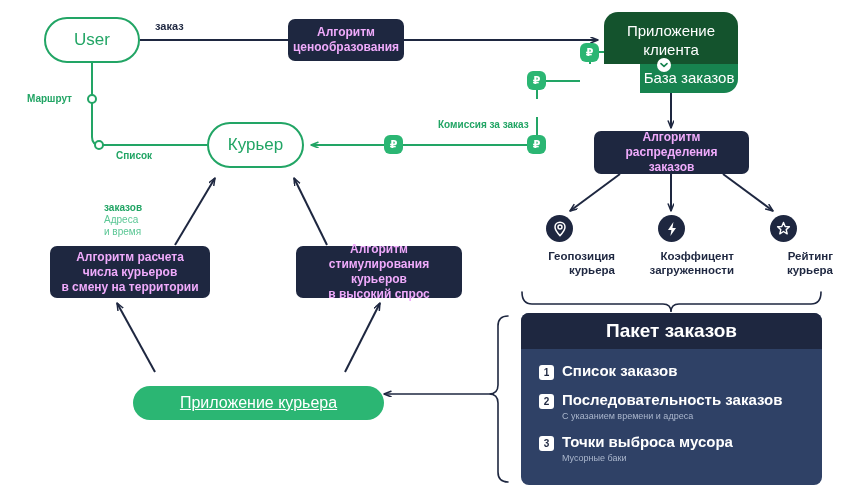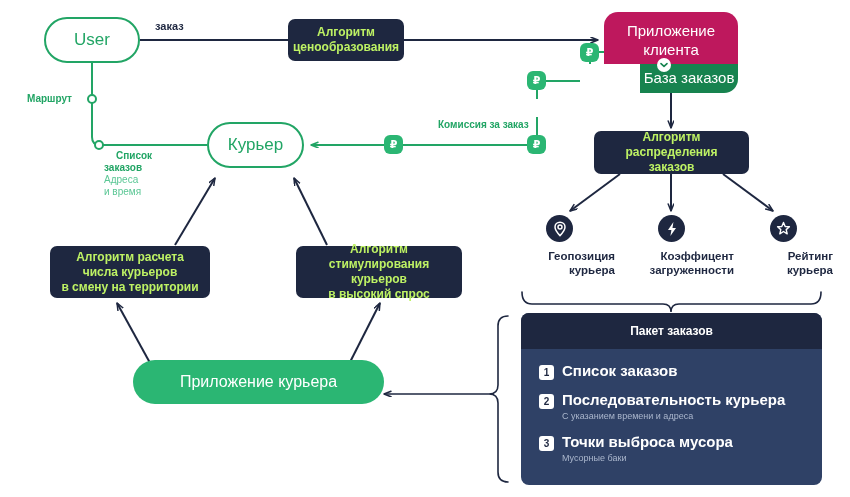--- a/index.html
+++ b/index.html
@@ -12,34 +12,34 @@
   svg.layer{position:absolute;left:0;top:0;width:850px;height:497px;overflow:visible;}
   .node{position:absolute;box-sizing:border-box;display:flex;align-items:center;justify-content:center;text-align:center;}
 
   
   .pill-outline{
     border:2px solid #22a565;border-radius:26px;background:#ffffff;
     color:#22a565;font-size:17px;
   }
   
   .dark-box{
-    background:#1e2740;color:#bef264;border-radius:7px;
+    background:#1e2740;color:#f0abfc;border-radius:7px;
     font-size:12px;line-height:15px;padding:6px 8px;font-weight:bold;
   }
   
   .green-pill{
     background:#2bb673;color:#fff;border-radius:28px;font-size:16px;
   }
   
   .client-app{
     position:absolute;border-radius:14px;overflow:hidden;
     display:flex;flex-direction:column;
   }
   .client-top{
-    background:#be185d;color:#fff;font-size:15px;line-height:19px;font-weight:normal;
+    background:#14532d;color:#fff;font-size:15px;line-height:19px;font-weight:normal;
     flex:0 0 48px;display:flex;align-items:center;justify-content:center;text-align:center;
     padding-top:4px;
   }
   .client-chev{
     position:absolute;left:50%;margin-left:-7px;top:46px;width:14px;height:14px;border-radius:50%;
     background:#ffffff;display:flex;align-items:center;justify-content:center;z-index:3;
   }
   .client-chev svg{display:block;}
   .client-bot{
     background:#17834f;color:#fff;font-size:15px;
@@ -69,21 +69,21 @@
   .cic svg{display:block;}
   .cic-label{
     position:absolute;color:#1e2740;font-size:11.5px;line-height:14px;text-align:right;font-weight:bold;
   }
 
   
   .panel{
     position:absolute;border-radius:8px;overflow:hidden;background:#2f4166;
   }
   .panel-head{
-    background:#1e2740;color:#fff;font-size:12px;font-weight:bold;
+    background:#1e2740;color:#fff;font-size:19px;font-weight:bold;
     height:36px;display:flex;align-items:center;justify-content:center;
   }
   .panel-body{padding:13px 0 14px 18px;}
   .prow{display:flex;align-items:flex-start;margin-bottom:11px;}
   .prow:last-child{margin-bottom:0;}
   .pnum{
     width:15px;height:15px;border-radius:3px;background:#ffffff;color:#1e2740;
     font-size:10px;font-weight:bold;display:flex;align-items:center;justify-content:center;
     margin-right:8px;margin-top:3px;flex:0 0 15px;
   }
@@ -166,21 +166,21 @@
   <div class="node pill-outline" style="left:44px;top:17px;width:96px;height:46px;text-align:right;">
     <span>User</span>
   </div>
 
   <div class="dlabel" style="left:155px;top:20px;">заказ</div>
 
   <div class="glabel" style="left:27px;top:93px;">Маршрут</div>
 
   <div style="position:absolute;left:104px;top:150px;width:70px;">
     <div class="glabel" style="position:static;margin-left:12px;">Список</div>
-    <div class="glabel" style="position:static;">заказов</div>
+    <div class="glabel" style="position:static;margin-top:40px;">заказов</div>
     <div class="glabel light" style="position:static;">Адреса</div>
     <div class="glabel light" style="position:static;">и время</div>
   </div>
 
   <div class="node dark-box" style="left:288px;top:19px;width:116px;height:42px;flex-direction:column;">
     <span>Алгоритм</span>
     <span>ценообразования</span>
   </div>
 
   <div class="client-app" style="left:604px;top:12px;width:134px;height:81px;">
@@ -250,21 +250,21 @@
     <div class="panel-body">
       <div class="prow">
         <div class="pnum">1</div>
         <div>
           <div class="ptitle">Список заказов</div>
         </div>
       </div>
       <div class="prow">
         <div class="pnum">2</div>
         <div>
-          <div class="ptitle">Последовательность курьера</div>
+          <div class="ptitle">Последовательность заказов</div>
           <div class="psub">С указанием времени и адреса</div>
         </div>
       </div>
       <div class="prow">
         <div class="pnum">3</div>
         <div>
           <div class="ptitle">Точки выброса мусора</div>
           <div class="psub">Мусорные баки</div>
         </div>
       </div>
@@ -276,17 +276,17 @@
     <span>числа курьеров</span>
     <span>в смену на территории</span>
   </div>
 
   <div class="node dark-box" style="left:296px;top:246px;width:166px;height:52px;flex-direction:column;">
     <span>Алгоритм</span>
     <span>стимулирования курьеров</span>
     <span>в высокий спрос</span>
   </div>
 
-  <div class="node green-pill" style="left:133px;top:360px;width:251px;height:44px;">
+  <div class="node green-pill" style="left:133px;top:386px;width:251px;height:34px;text-decoration:underline;">
     <span>Приложение курьера</span>
   </div>
 
 </div>
 
 </body></html>

